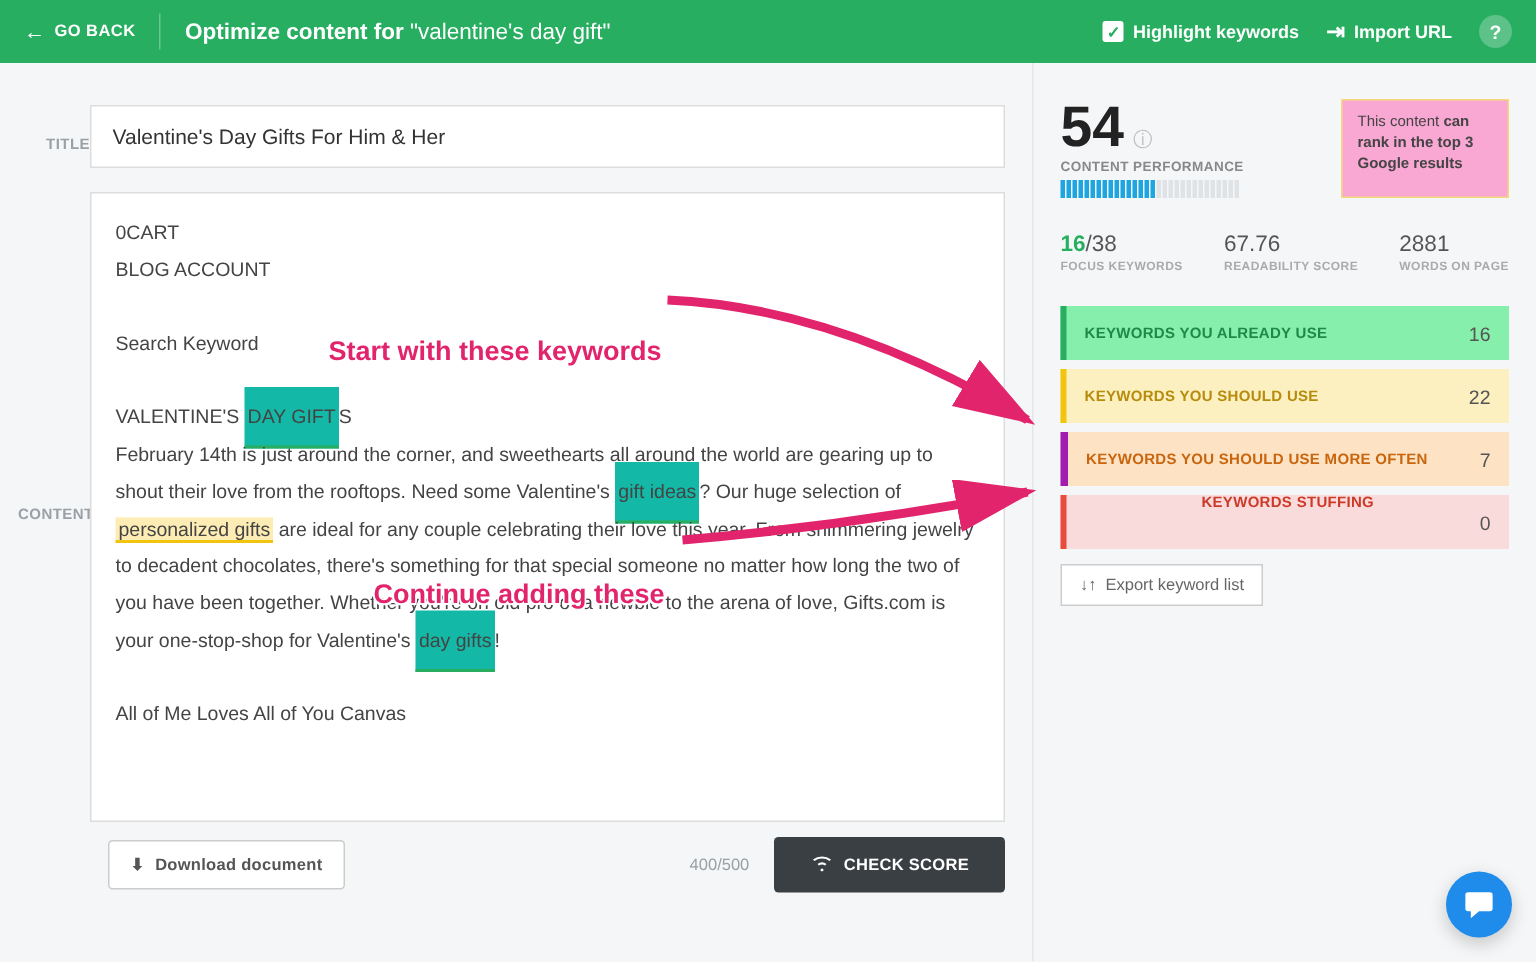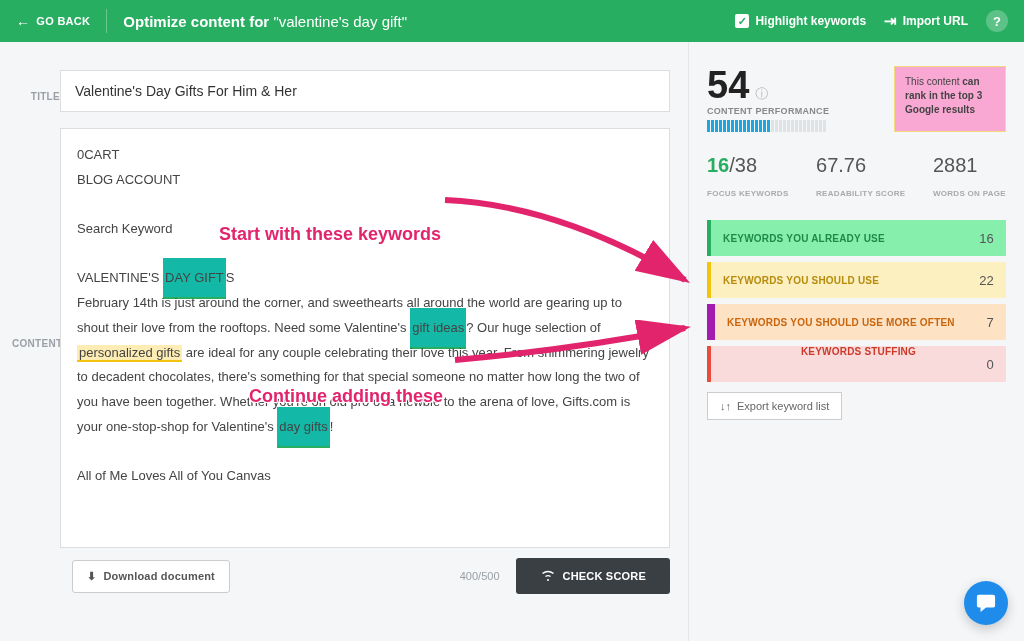--- a/index.html
+++ b/index.html
@@ -37,29 +37,29 @@
 .score-num { font-size: 38px; font-weight: 900; color: #222; line-height: 1; display:flex; align-items:baseline; }
 .info-i { font-size: 13px; color: #bbb; margin-left: 6px; font-weight: 400; }
 .cp-label { font-size: 9px; color: #888; font-weight: 700; letter-spacing: 0.3px; margin-top: 2px; }
 .progress-bars { display: flex; gap: 1px; margin-top: 4px; }
 .pbar { width: 3px; height: 12px; background: #dfe3e6; }
 .pbar.filled { background: #1da6e0; }
 .rank-box { border: 1px solid #f3d97a; background: #f9a8d4; padding: 8px 10px; font-size: 10px; color: #444; width: 112px; line-height: 1.4; }
 .rank-box b { font-weight: 700; }
 .metrics { display: flex; justify-content: space-between; margin-top: 22px; }
 .metric { }
-.metric-val { font-size: 20px; color: #555; font-weight: 400; }
+.metric-val { font-size: 15px; color: #555; font-weight: 400; }
 .metric-val .accent { color: #27ae60; font-weight: 600; }
-.metric-label { font-size: 8px; color: #aaa; font-weight: 700; letter-spacing: 0.3px; margin-top: 12px; }
+.metric-label { font-size: 8px; color: #aaa; font-weight: 700; letter-spacing: 0.3px; margin-top: 2px; }
 .kw-list { margin-top: 22px; }
 .kw-row { display: flex; align-items: center; height: 36px; padding: 0 12px; margin-bottom: 6px; font-size: 10px; font-weight: 700; letter-spacing: 0.2px; }
 .kw-row .count { margin-left: auto; color: #555; font-weight: 400; font-size: 13px; }
 .kw-green { background: #86efac; border-left: 4px solid #27ae60; color: #1e8a4a; }
 .kw-yellow { background: #fcf0c1; border-left: 4px solid #f1c40f; color: #b78b0b; }
-.kw-orange { background: #fde2c4; border-left: 8px solid #a21caf; color: #c9650d; justify-content: flex-end; }
+.kw-orange { background: #fde2c4; border-left: 5px solid #a21caf; color: #c9650d; justify-content: flex-end; }
 .kw-red { background: #fadbdb; border-left: 4px solid #e74c3c; color: #cc3a2a; flex-direction: column; }
 .export-btn { border: 1px solid #ccc; background: #fff; padding: 7px 12px; font-size: 11px; color: #666; display: inline-flex; align-items: center; gap: 6px; cursor: pointer; margin-top: 4px; }
 .chat-bubble { position: absolute; right: 16px; bottom: 16px; width: 44px; height: 44px; border-radius: 50%; background: #1f8ceb; display: flex; align-items: center; justify-content: center; box-shadow: 0 4px 12px rgba(0,0,0,0.2); }
 .chat-bubble svg { fill: #fff; }
 .annot { position: absolute; font-size: 18px; font-weight: 800; color: #e2246d; text-shadow: -1px -1px 0 #fff, 1px -1px 0 #fff, -1px 1px 0 #fff, 1px 1px 0 #fff; pointer-events: none; z-index: 5; margin-left: 19px; }
 .annot1 { top: 182px; left: 200px; }
 .annot2 { top: 344px; left: 230px; }
 .arrow-svg { position: absolute; pointer-events: none; z-index: 4; }
 </style>
 </head>

